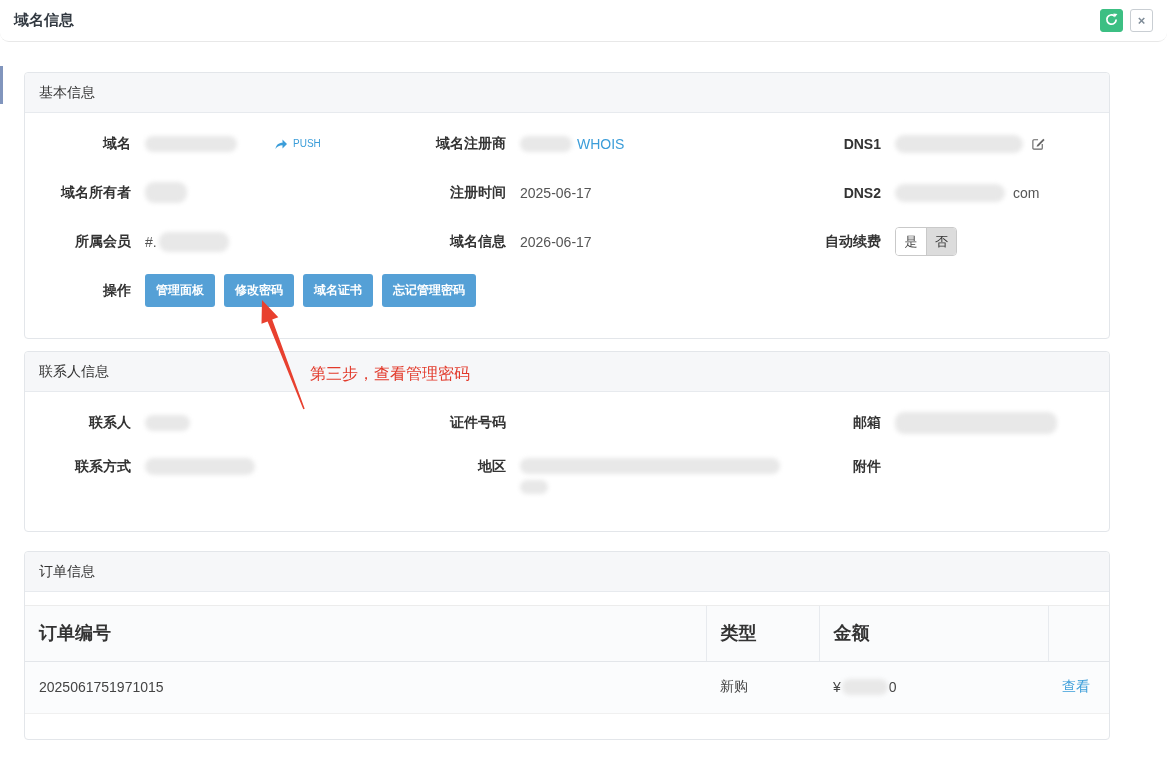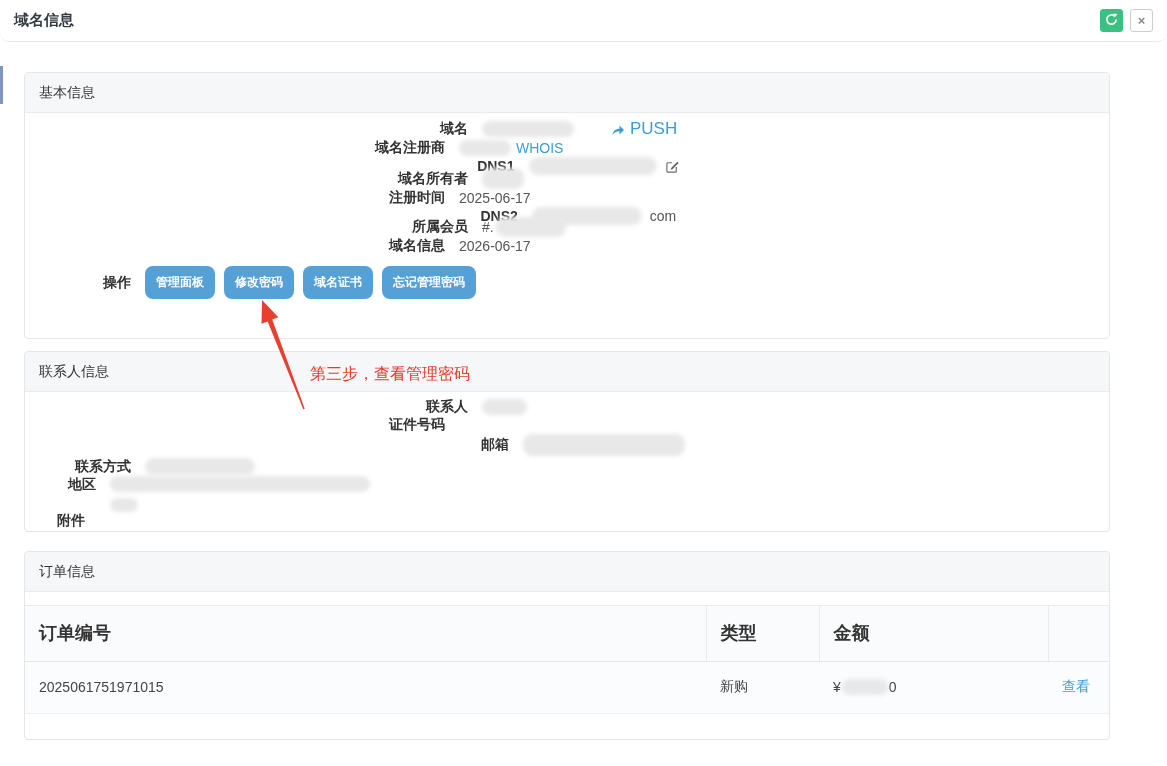--- a/index.html
+++ b/index.html
@@ -24,36 +24,36 @@
   
   .panel{position:absolute; left:24px; width:1086px; border:1px solid var(--border); border-radius:4px; background:#fff;}
   #panel-basic{top:72px; height:267px;}
   #panel-contact{top:351px; height:181px;}
   #panel-order{top:551px; height:189px;}
   .panel-header{height:40px; background:var(--panelhead); border-bottom:1px solid #e7eaee;
     display:flex; align-items:center; padding:0 14px; font-size:14px; color:#333; border-radius:4px 4px 0 0;}
   .panel-body{padding-top:6px;}
 
   
-  .frow{display:flex; align-items:center; height:49px; font-size:14px;flex-direction:column;}
+  .frow{display:flex; align-items:center; height:49px; font-size:14px;}
   .frow.tall{height:64px; align-items:flex-start; padding-top:11px;}
   .cell{display:flex; align-items:center;}
   .frow.tall .cell{align-items:flex-start;}
   .c1{width:410px;} .c2{width:386px;} .c3{flex:1;}
   .lab{font-weight:bold; color:#333; text-align:right; flex:0 0 auto;}
   .c1 .lab{width:106px;} .c2 .lab{width:71px;} .c3 .lab{width:60px;}
   .val{margin-left:14px; color:#555; display:flex; align-items:center;}
   .val.col{flex-direction:column; align-items:flex-start;}
 
   .blur{background:#e8e8e8; border-radius:9px; filter:blur(2px); flex:0 0 auto;}
 
-  .link{color:var(--link); font-size:17px; display:inline-flex; align-items:center; gap:5px; cursor:pointer; text-decoration:none;}
+  .link{color:var(--link); font-size:10px; display:inline-flex; align-items:center; gap:5px; cursor:pointer; text-decoration:none;}
   .link svg{display:block;}
 
-  .op-btn{background:var(--blue); color:#fff; border:none; border-radius:8px; font-size:12px; font-weight:bold;
+  .op-btn{background:var(--blue); color:#fff; border:none; border-radius:3px; font-size:12px; font-weight:bold;
     padding:8px 11px; margin-right:9px; cursor:pointer;}
 
   .toggle{display:inline-flex; border:1px solid #c9c9c9; border-radius:4px; overflow:hidden; background:#fff;}
   .toggle .opt{width:30px; height:27px; display:flex; align-items:center; justify-content:center;
     font-size:13px; color:#444; cursor:pointer; background:#fff;}
   .toggle .opt + .opt{border-left:1px solid #c9c9c9;}
   .toggle .opt.active{background:#dcdcdc; color:#333;}
 
   .editicon{margin-left:8px; cursor:pointer; display:flex;}
 
@@ -159,20 +159,29 @@
         <div class="cell c1">
           <span class="lab">所属会员</span>
           <span class="val">
             <span>#.</span>
             <span class="blur" style="width:70px;height:20px;margin-left:2px;"></span>
           </span>
         </div>
         <div class="cell c2">
           <span class="lab">域名信息</span>
           <span class="val">2026-06-17</span>
+        </div>
+        <div class="cell c3">
+          <span class="lab">自动续费</span>
+          <span class="val">
+            <span class="toggle">
+              <span class="opt">是</span>
+              <span class="opt active">否</span>
+            </span>
+          </span>
         </div>
       </div>
 
       <div class="frow">
         <div class="cell" style="width:100%;">
           <span class="lab" style="width:106px;">操作</span>
           <span class="val">
             <button class="op-btn">管理面板</button>
             <button class="op-btn">修改密码</button>
             <button class="op-btn">域名证书</button>

